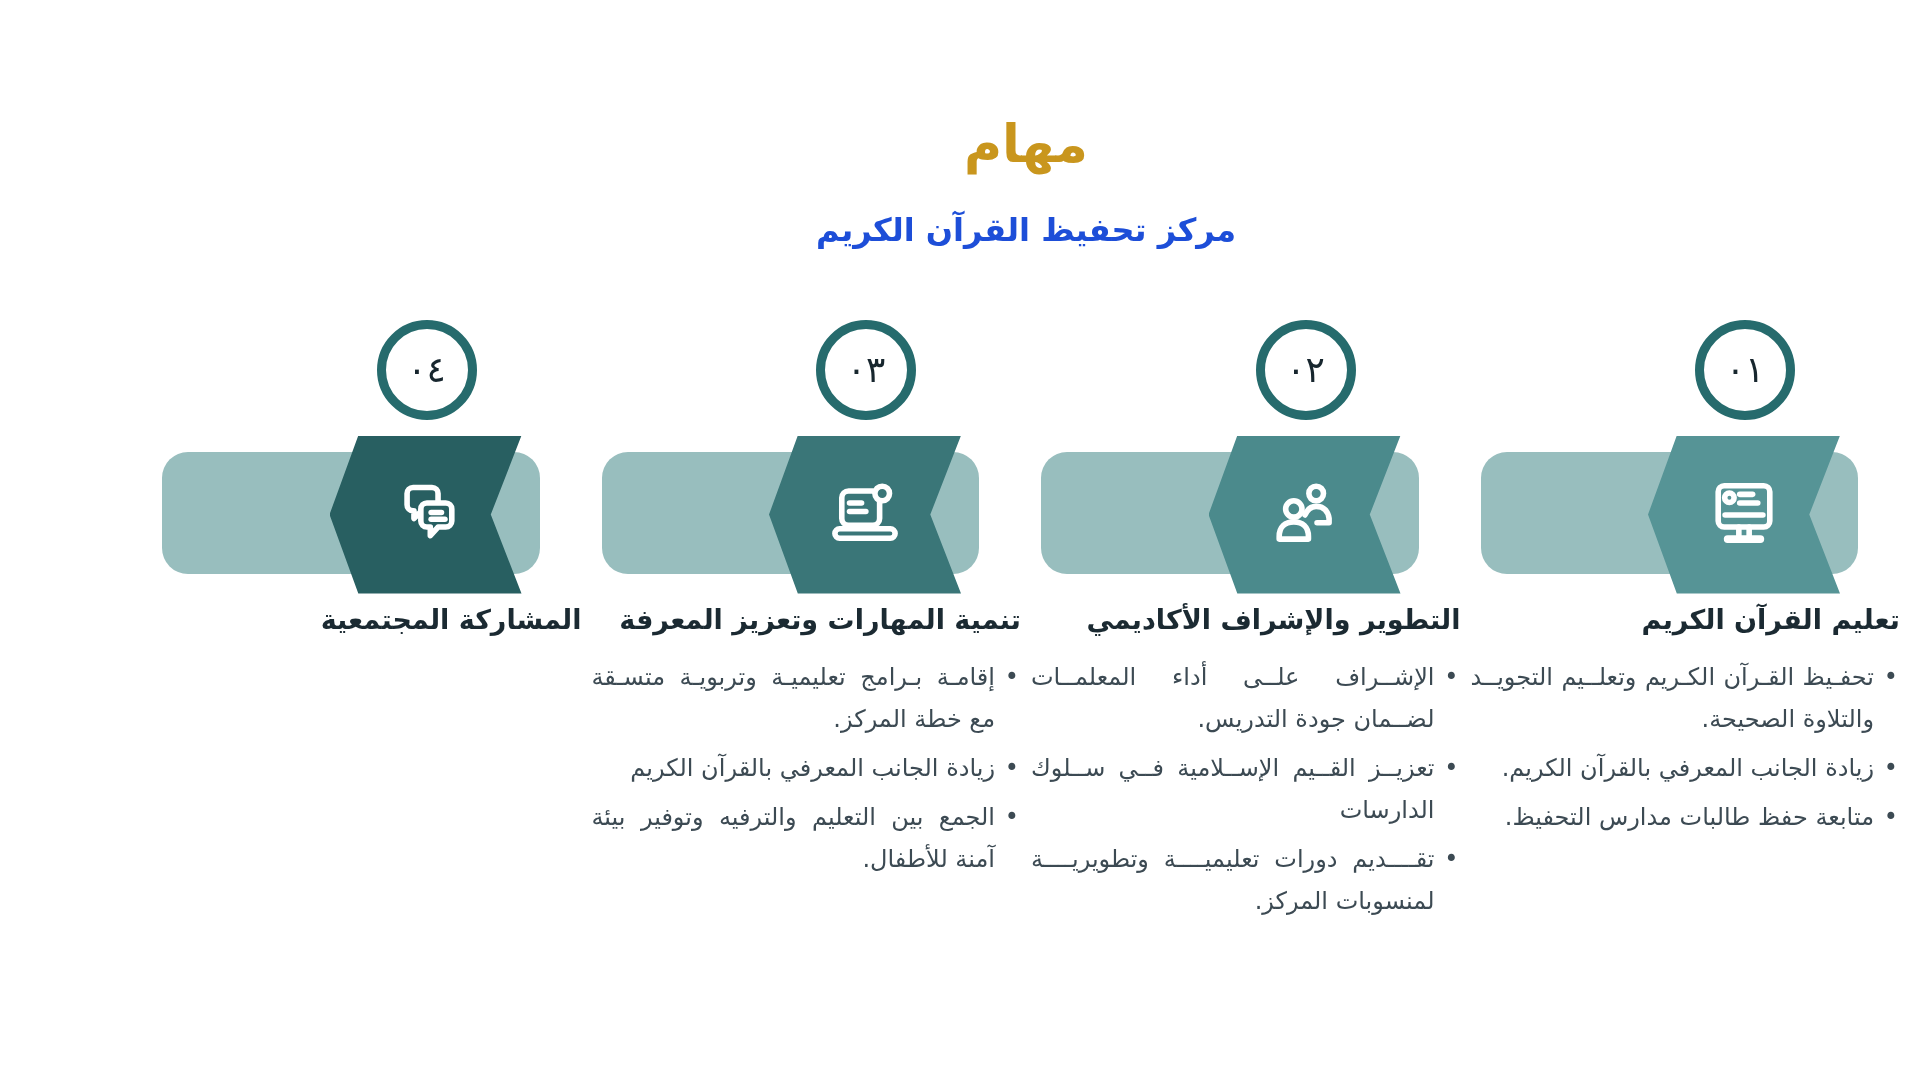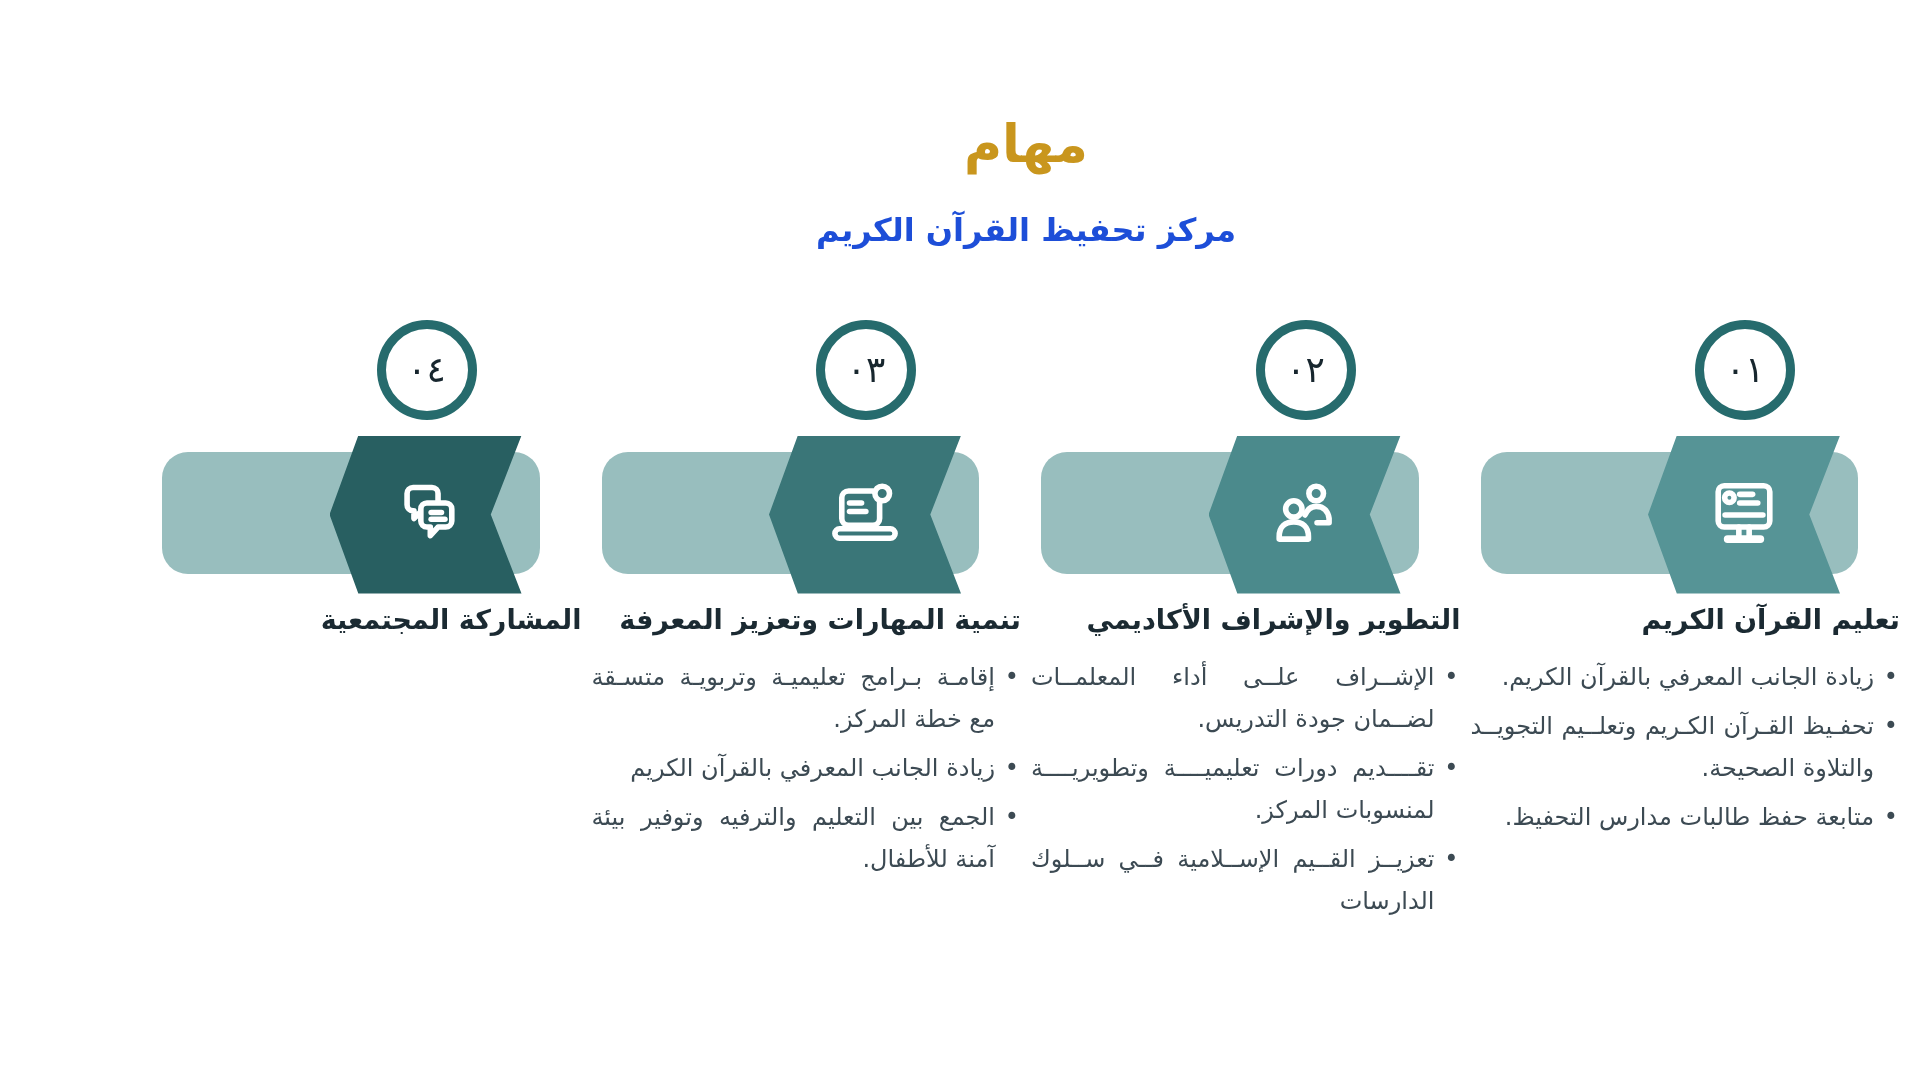--- a/index.html
+++ b/index.html
@@ -80,22 +80,22 @@
             <line x1="45" y1="36" x2="66" y2="36"></line>
             <line x1="28" y1="50" x2="72" y2="50"></line>
             <line x1="44" y1="64" x2="44" y2="74"></line>
             <line x1="56" y1="64" x2="56" y2="74"></line>
             <line class="thick" x1="31" y1="78" x2="69" y2="78"></line>
           </svg>
         </div>
       </div>
       <div class="sec-title">تعليم القرآن الكريم</div>
       <ul class="bullets">
+        <li>تحفـيظ القـرآن الكـريم وتعلــيم التجويــد والتلاوة الصحيحة.</li>
         <li>زيادة الجانب المعرفي بالقرآن الكريم.</li>
-        <li>تحفـيظ القـرآن الكـريم وتعلــيم التجويــد والتلاوة الصحيحة.</li>
         <li>متابعة حفظ طالبات مدارس التحفيظ.</li>
       </ul>
     </div>
 
     <div class="section">
       <div class="circle">
         <span class="circle-number">٠٢</span>
       </div>
       <div class="band">
         <div class="bar"></div>
@@ -104,22 +104,22 @@
             <circle cx="63" cy="25" r="8.5"></circle>
             <path d="M50 50 c3 -7 8 -10 13 -10 c9 0 14 6 15 14 v5 h-14"></path>
             <circle class="icon-mask" cx="37" cy="43" r="9.5" style="fill: rgb(75, 138, 140);"></circle>
             <path class="icon-mask" d="M20 78 v-3 c0 -11 7 -17 17 -17 c10 0 17 6 17 17 v3 z" style="fill: rgb(75, 138, 140);"></path>
           </svg>
         </div>
       </div>
       <div class="sec-title">التطوير والإشراف الأكاديمي</div>
       <ul class="bullets">
         <li>الإشــراف علــى أداء المعلمــات لضــمان جودة التدريس.</li>
+        <li>تعزيــز القــيم الإســلامية فــي ســلوك الدارسات</li>
         <li>تقــــديم دورات تعليميــــة وتطويريــــة لمنسوبات المركز.</li>
-        <li>تعزيــز القــيم الإســلامية فــي ســلوك الدارسات</li>
       </ul>
     </div>
 
     <div class="section">
       <div class="circle">
         <span class="circle-number">٠٣</span>
       </div>
       <div class="band">
         <div class="bar"></div>
         <div class="chevron" style="background: rgb(58, 118, 120);">

